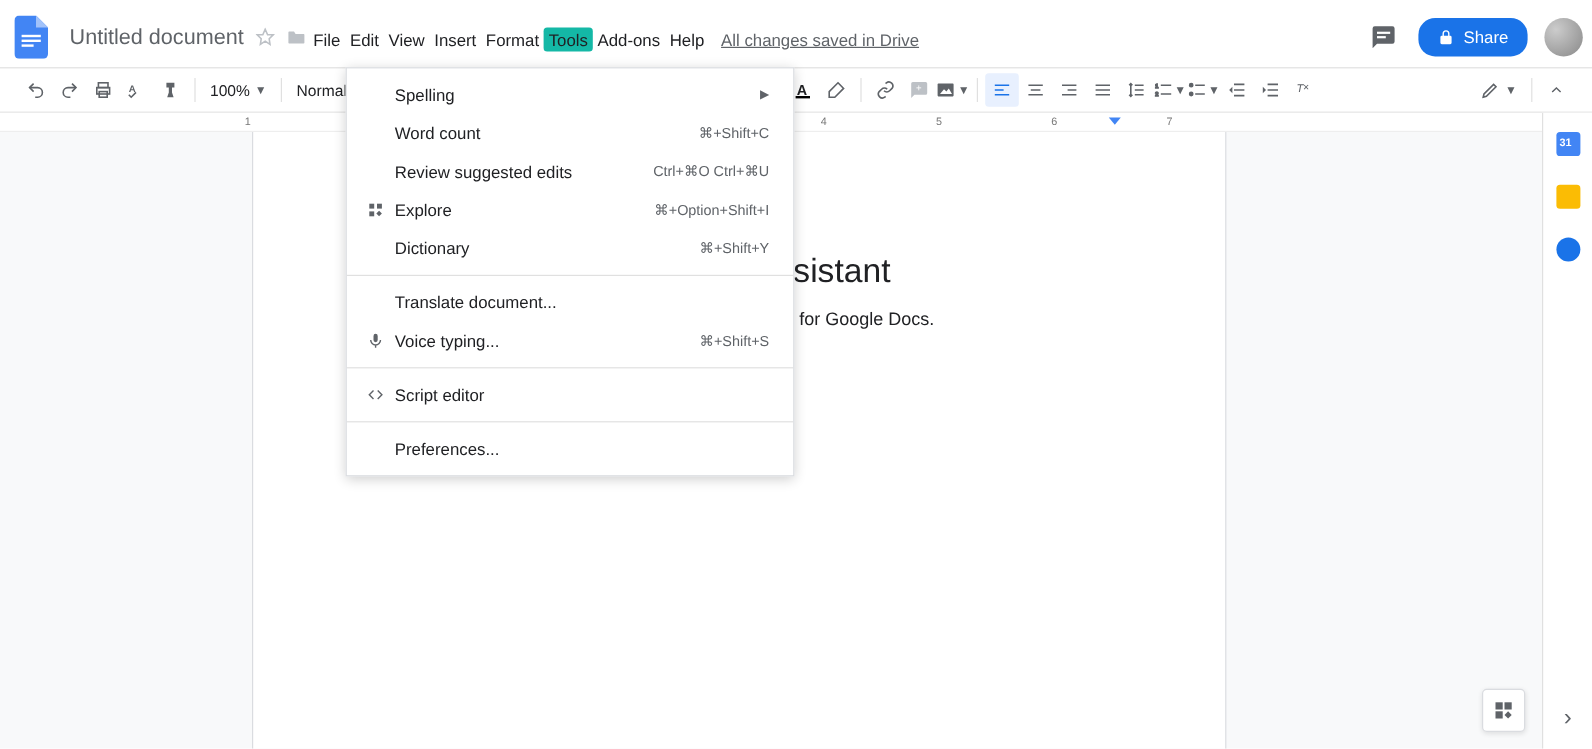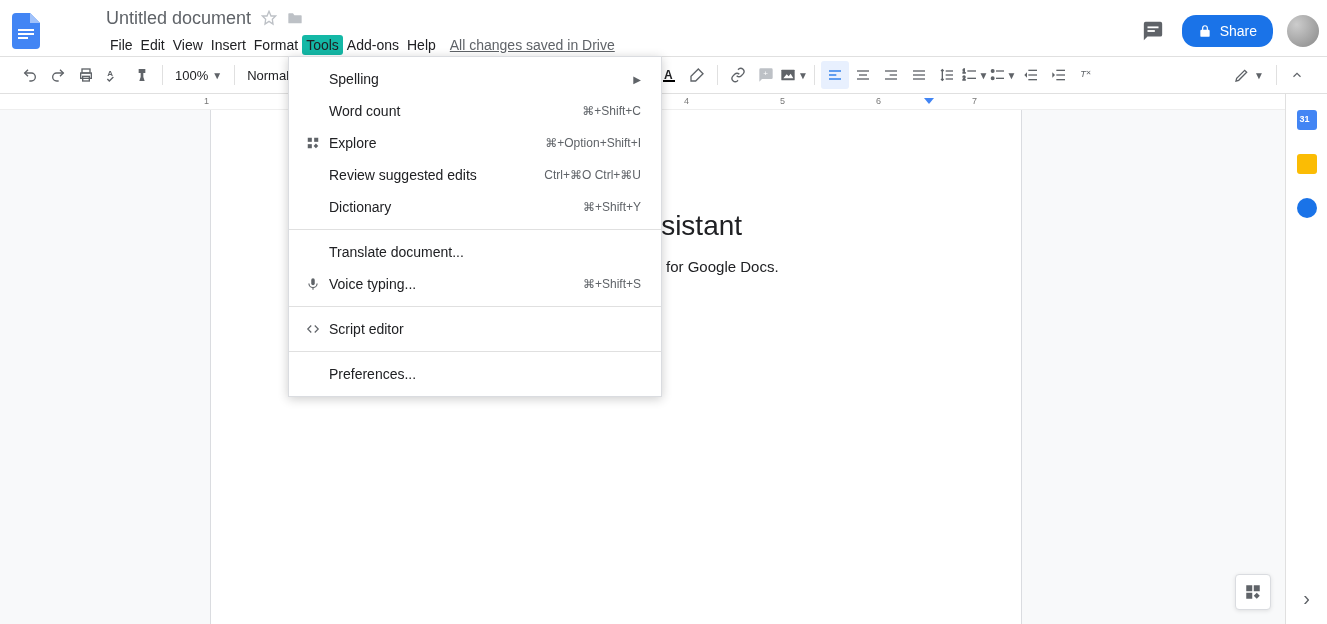--- a/index.html
+++ b/index.html
@@ -1,21 +1,21 @@
 <!DOCTYPE html>
 <html><head>
 <meta charset="utf-8">
 <style>
   * { box-sizing: border-box; margin: 0; padding: 0; font-family: Arial, "Helvetica Neue", sans-serif; }
   body { width: 1327px; height: 624px; background: #fff; overflow: hidden; position: relative; font-size: 13px; color: #202124; }
 
   
   .titlebar { display: flex; align-items: center; padding: 6px 8px 0 8px; height: 56px; }
   .docs-logo { width: 36px; height: 48px; margin-right: 14px; display:flex; align-items:center; justify-content:center; }
-  .title-block { display:flex; flex-direction:column; gap:2px;margin-left:48px; }
+  .title-block { display:flex; flex-direction:row; gap:2px; }
   .doc-title-row { display:flex; align-items:center; gap:10px; }
   .doc-title { font-size: 18px; color:#5f6368; }
   .star-icon, .folder-icon { color:#bdc1c6; }
   .menubar { display:flex; font-size:14px; color:#202124; margin-top:4px; align-items:center; }
   .menubar .menu-item { padding:2px 4px; cursor:pointer; }
   .menubar .menu-item.active { background:#14b8a6; border-radius:3px; }
   .save-status { color:#5f6368; text-decoration: underline; margin-left:10px; font-size:14px;}
   .right-area { margin-left:auto; display:flex; align-items:center; gap:14px; }
   .comments-btn { width:30px; height:30px; display:flex; align-items:center; justify-content:center; color:#5f6368; cursor:pointer;}
   .share-btn { background:#1a73e8; color:#fff; border-radius:14px; padding:8px 16px; display:flex; align-items:center; gap:8px; font-size:14px; font-weight:500; cursor:pointer;}
@@ -327,38 +327,38 @@
       <span class="dd-icon"></span>
       <span class="dd-label">Spelling</span>
       <span class="dd-arrow">▶</span>
     </div>
     <div class="dd-item">
       <span class="dd-icon"></span>
       <span class="dd-label">Word count</span>
       <span class="dd-shortcut">⌘+Shift+C</span>
     </div>
     <div class="dd-item">
+      <span class="dd-icon"></span>
+      <span class="dd-label">Review suggested edits</span>
+      <span class="dd-shortcut">Ctrl+⌘O Ctrl+⌘U</span>
+    </div>
+    <div class="dd-item">
       <span class="dd-icon">
         <svg width="14" height="14" viewBox="0 0 24 24" fill="#5f6368">
           <rect x="3" y="3" width="7" height="7"></rect>
           <rect x="14" y="3" width="7" height="7"></rect>
           <rect x="3" y="14" width="7" height="7"></rect>
           <polygon points="17,13 21,17 17,21 13,17"></polygon>
         </svg>
       </span>
       <span class="dd-label">Explore</span>
       <span class="dd-shortcut">⌘+Option+Shift+I</span>
     </div>
     <div class="dd-item">
       <span class="dd-icon"></span>
-      <span class="dd-label">Review suggested edits</span>
-      <span class="dd-shortcut">Ctrl+⌘O Ctrl+⌘U</span>
-    </div>
-    <div class="dd-item">
-      <span class="dd-icon"></span>
       <span class="dd-label">Dictionary</span>
       <span class="dd-shortcut">⌘+Shift+Y</span>
     </div>
     <div class="dd-sep"></div>
     <div class="dd-item">
       <span class="dd-icon"></span>
       <span class="dd-label">Translate document...</span>
     </div>
     <div class="dd-item">
       <span class="dd-icon">

